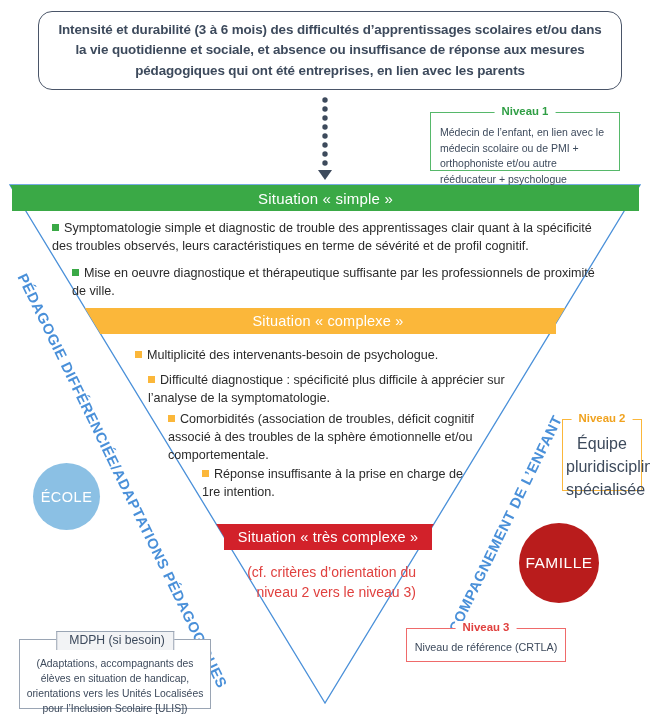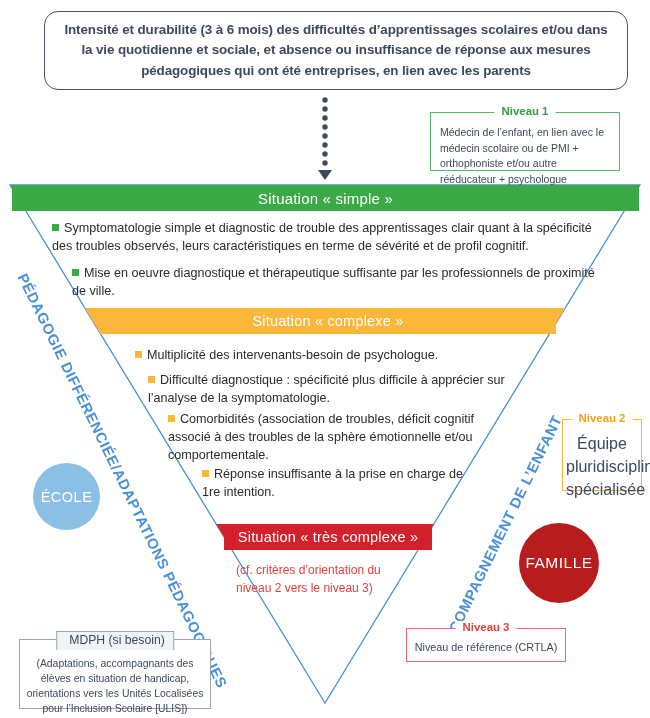--- a/index.html
+++ b/index.html
@@ -14,21 +14,21 @@
   #page {
     position: relative;
     width: 650px;
     height: 718px;
     overflow: hidden;
     background: #ffffff;
   }
   
   .header-box {
     position: absolute;
-    left: 44px;
+    left: 38px;
     top: 11px;
     width: 584px;
     height: 79px;
     box-sizing: border-box;
     border: 1.4px solid #4a5568;
     border-radius: 14px;
     display: flex;
     align-items: center;
     justify-content: center;
     padding: 4px 16px;
@@ -112,22 +112,22 @@
   .or-b2 { left: 148px; top: 372px; width: 380px; }
   .or-b3 { left: 168px; top: 411px; width: 340px; }
   .or-b4 { left: 202px; top: 466px; width: 280px; }
 
   
   .red-caption {
     position: absolute;
     left: 236px;
     top: 562px;
     width: 180px;
-    text-align: left;
-    font-size: 12px;
+    text-align: right;
+    font-size: 14px;
     color: #e0413f;
     line-height: 1.46;
   }
   
   .diag {
     position: absolute;
     color: #4a90d9;
     font-size: 14.6px;
     font-weight: bold;
     letter-spacing: 0.6px;

